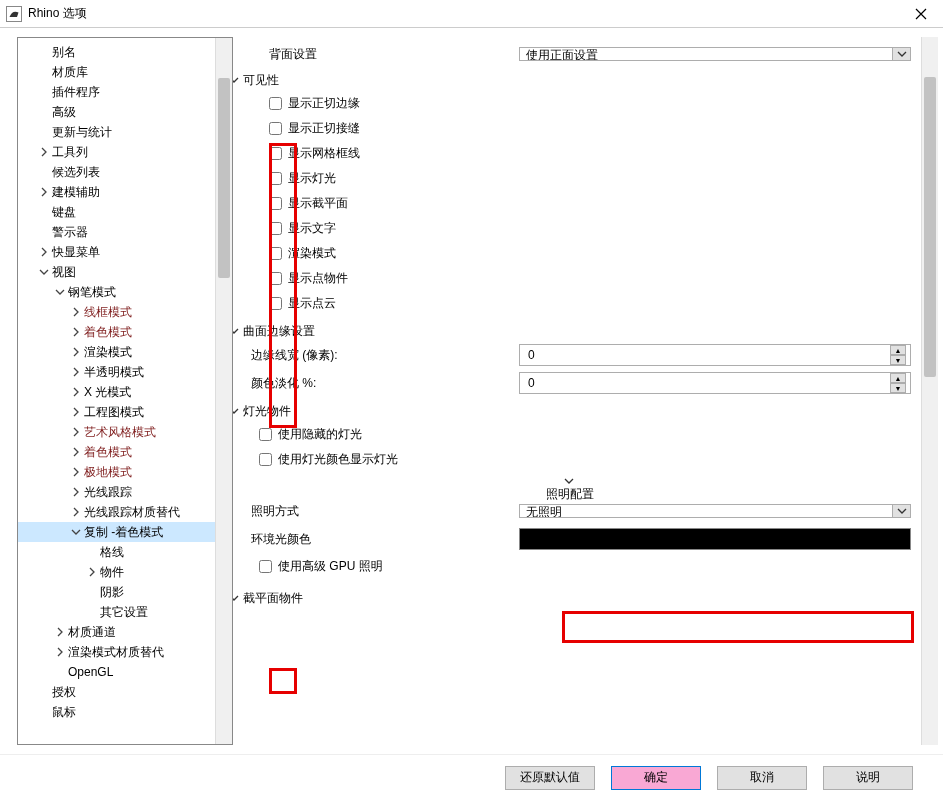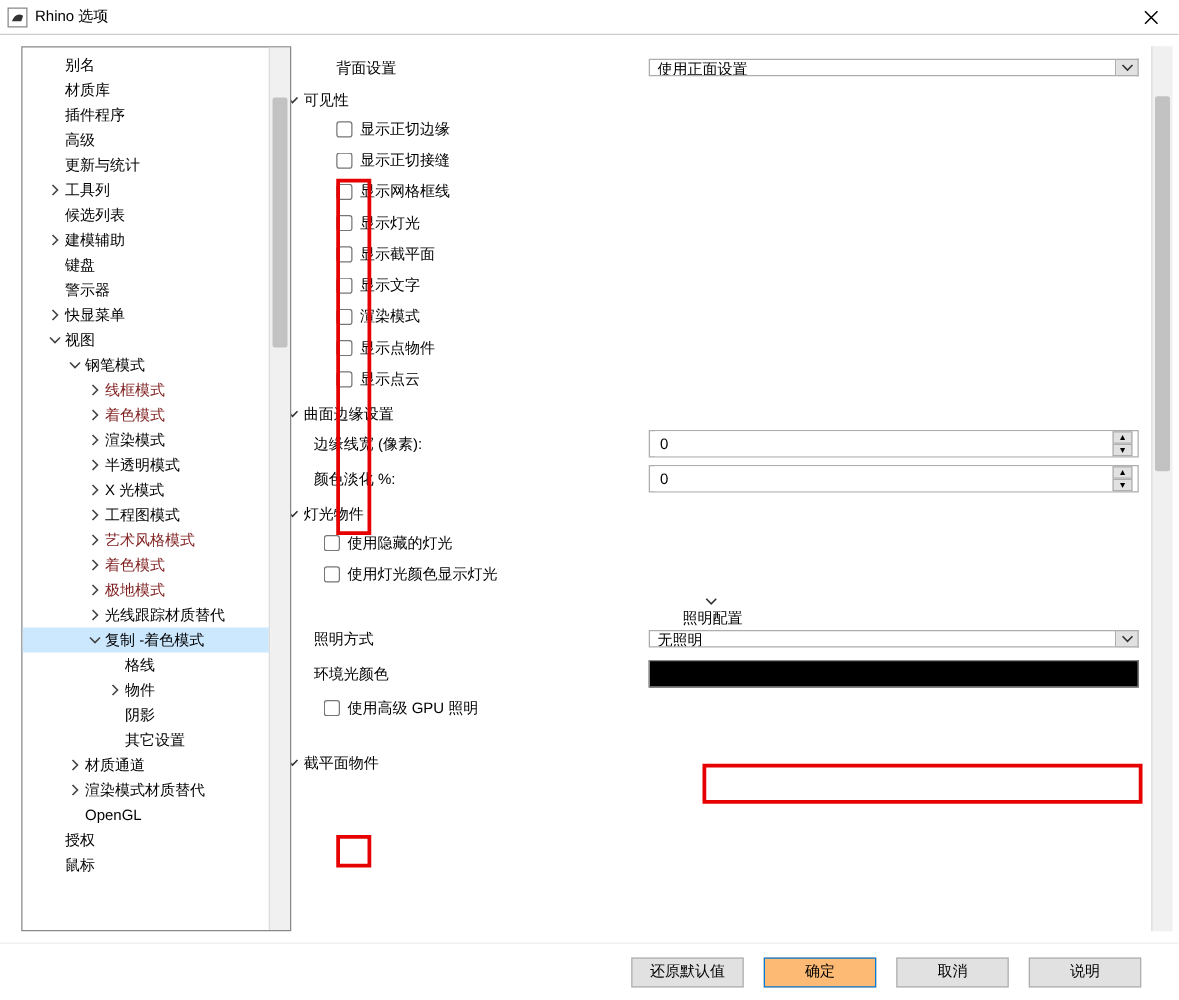--- a/index.html
+++ b/index.html
@@ -57,21 +57,21 @@
 .combo .arrow { width:18px; border:1px solid #adadad; border-left:0; display:flex; align-items:center; justify-content:center; background:#e1e1e1; }
 .spin { display:flex; align-items:center; }
 .spin input { border:0; flex:1; height:20px; outline:none; }
 .spin .spbtns { width:16px; height:20px; display:flex; flex-direction:column; }
 .spin .spbtns div { flex:1; background:#e1e1e1; border:1px solid #adadad; display:flex; align-items:center; justify-content:center; font-size:7px; line-height:1; }
 
 .color-swatch { height:22px; background:#000; border:1px solid #888; }
 
 .buttons { height:46px; display:flex; align-items:center; justify-content:flex-end; padding:0 30px; gap:16px; border-top:1px solid #eee; }
 .btn { min-width:90px; height:24px; border:1px solid #adadad; background:#e1e1e1; cursor:pointer; }
-.btn.primary { background:#fdba74; border:1.5px solid #0078d7; }
+.btn.primary { background:#f9a8d4; border:1.5px solid #0078d7; }
 
 
 .redbox { position:absolute; border:3px solid #e60000; pointer-events:none; z-index:50; }
 
 svg.chev, svg.twi { width:10px; height:10px; }
 </style>
 </head>
 <body>
 
 <div class="titlebar">
@@ -236,20 +236,28 @@
               </svg>
             </span>
             <span class="lbl blue">极地模式</span>
           </div>
           <div class="tree-item ind3">
             <span class="tw">
               <svg class="twi" viewBox="0 0 10 10">
                 <path d="M3 1 L7 5 L3 9" fill="none" stroke="#444" stroke-width="1.3"></path>
               </svg>
             </span>
+            <span class="lbl">光线跟踪</span>
+          </div>
+          <div class="tree-item ind3">
+            <span class="tw">
+              <svg class="twi" viewBox="0 0 10 10">
+                <path d="M3 1 L7 5 L3 9" fill="none" stroke="#444" stroke-width="1.3"></path>
+              </svg>
+            </span>
             <span class="lbl">光线跟踪材质替代</span>
           </div>
           <div class="tree-item ind3 sel">
             <span class="tw">
               <svg class="twi" viewBox="0 0 10 10">
                 <path d="M1 3 L5 7 L9 3" fill="none" stroke="#444" stroke-width="1.3"></path>
               </svg>
             </span>
             <span class="lbl">复制 -着色模式</span>
           </div>
@@ -451,21 +459,21 @@
           <div class="color-swatch"></div>
         </div>
       </div>
       <div class="sub">
         <label class="cbrow">
             <input type="checkbox" style="">
             <span>使用高级 GPU 照明</span>
           </label>
       </div>
 
-      <div class="section-head" style="margin-left:-12px; margin-top:20px;">
+      <div class="section-head" style="margin-left:-12px; margin-top:8px;">
         <span class="chev">
             <svg class="chev" viewBox="0 0 10 10">
               <path d="M1 3 L5 7 L9 3" fill="none" stroke="#333" stroke-width="1.3"></path>
             </svg>
           </span>
         <span class="txt">截平面物件</span>
       </div>
 
     </div>
     <div class="right-scroll">

